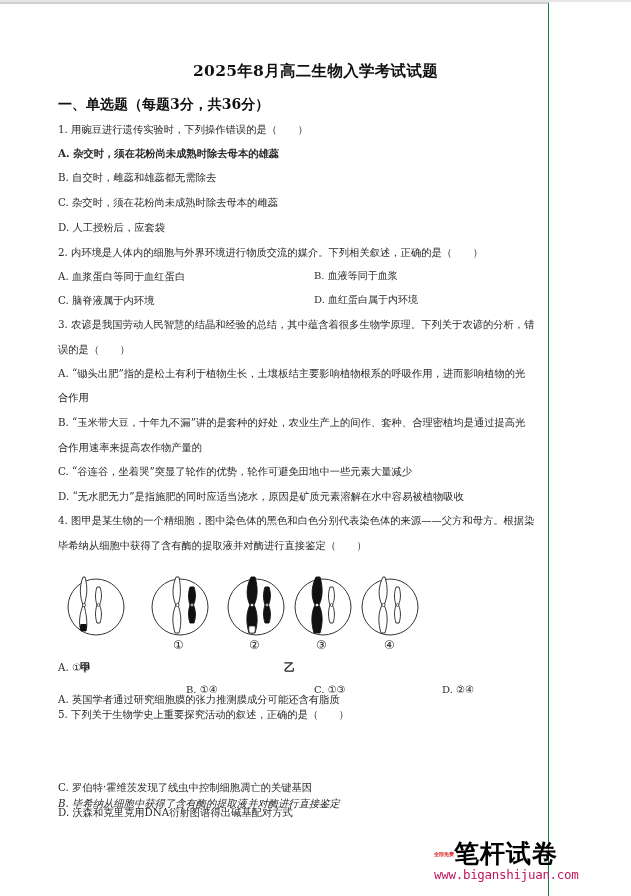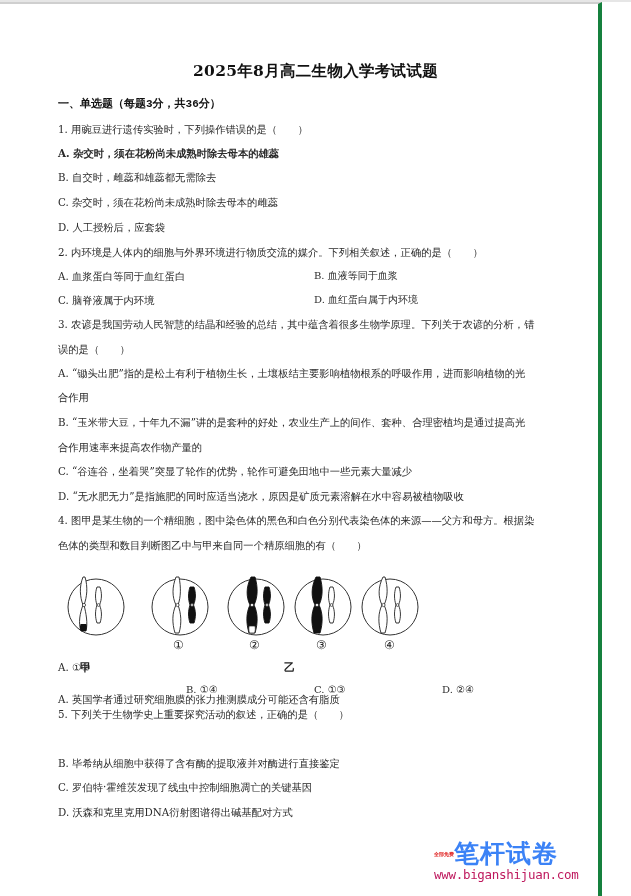--- a/index.html
+++ b/index.html
@@ -2,46 +2,46 @@
 <html><head>
   <meta charset="utf-8">
   <style>
     html, body { margin: 0; padding: 0; background: #ffffff; }
     body {
       width: 631px; height: 896px; overflow: hidden; position: relative;
       font-family: "DejaVu Serif", "Liberation Serif", serif;
       color: #222;
     }
     .page {
-      position: absolute; left: 0; top: 2px; width: 602px; height: 894px;
+      position: absolute; left: 0; top: 2px; width: 549px; height: 894px;
       background: #fff;
       border-top: 2px solid #cfcfcf;
-      border-right: 4px solid #15803d;
+      border-right: 1px solid #15803d;
       box-sizing: border-box;
     }
     .topbar { position: absolute; left: 0; top: 0; width: 631px; height: 2px; background: #e6e6e6; }
     .title {
       position: absolute; top: 57px; left: 0; width: 631px; text-align: center;
       font-size: 15.5px; font-weight: bold; color: #111; letter-spacing: 0.3px;
     }
     .line {
       position: absolute; left: 58px; font-size: 10.3px; line-height: 14px; color: #2a2a2a;
       white-space: nowrap;
     }
-    .section-heading { font-weight: bold; font-size: 11px; color: #111; font-family: Liberation Mono, monospace; }
+    .section-heading { font-weight: bold; font-size: 14px; color: #111; }
     .col2 { position: absolute; font-size: 10px; line-height: 14px; color: #2a2a2a; white-space: nowrap; }
 
     .diagram { position: absolute; left: 0; top: 565px; width: 631px; height: 110px; }
     .cell-label { position: absolute; font-size: 12px; color: #222; }
     .fig-label { position: absolute; font-size: 11px; color: #222; font-weight: bold; }
 
     .watermark { position: absolute; left: 430px; top: 833px; width: 150px; height: 50px; }
     .wm-title {
       position: absolute; left: 24px; top: 0px; font-family: "DejaVu Sans", "Liberation Sans", sans-serif;
-      font-size: 25px; font-weight: bold; color: #3b82f6; letter-spacing: 1px; white-space: nowrap;
+      font-size: 25px; font-weight: bold; color: #000000; letter-spacing: 1px; white-space: nowrap;
     }
     .wm-free {
       position: absolute; left: 4px; top: 14px; font-family: "DejaVu Sans", "Liberation Sans", sans-serif;
       font-size: 5px; color: #e0201f; font-weight: bold; white-space: nowrap;
     }
     .wm-url {
       position: absolute; left: 4px; top: 30px; font-family: "DejaVu Sans Mono", "Liberation Mono", monospace;
       font-size: 12.5px; color: #be185d; white-space: nowrap; letter-spacing: -0.3px;
     }
   </style>
@@ -70,21 +70,21 @@
   <div class="line" style="top:313px;">3. 农谚是我国劳动人民智慧的结晶和经验的总结，其中蕴含着很多生物学原理。下列关于农谚的分析，错</div>
   <div class="line" style="top:338px;">误的是（　　）</div>
   <div class="line" style="top:362px;">A. “锄头出肥”指的是松土有利于植物生长，土壤板结主要影响植物根系的呼吸作用，进而影响植物的光</div>
   <div class="line" style="top:386px;">合作用</div>
   <div class="line" style="top:411px;">B. “玉米带大豆，十年九不漏”讲的是套种的好处，农业生产上的间作、套种、合理密植均是通过提高光</div>
   <div class="line" style="top:436px;">合作用速率来提高农作物产量的</div>
   <div class="line" style="top:460px;">C. “谷连谷，坐着哭”突显了轮作的优势，轮作可避免田地中一些元素大量减少</div>
   <div class="line" style="top:485px;">D. “无水肥无力”是指施肥的同时应适当浇水，原因是矿质元素溶解在水中容易被植物吸收</div>
 
   <div class="line" style="top:509px;">4. 图甲是某生物的一个精细胞，图中染色体的黑色和白色分别代表染色体的来源——父方和母方。根据染</div>
-  <div class="line" style="top:534px;">色体的类型和数目判断图乙中与甲来自同一个精原细胞的有（　　）</div>
+  <div class="line" style="top:534px;">毕希纳从细胞中获得了含有酶的提取液并对酶进行直接鉴定（　　）</div>
 
   <div class="diagram">
     <svg width="631" height="110" viewBox="0 0 631 110" xmlns="http://www.w3.org/2000/svg">
 
       <g>
         <circle cx="96" cy="38" r="28" fill="none" stroke="#333" stroke-width="1"></circle>
 
         <path d="M83 8 C79 18,80 28,83 36 C80 44,78 54,81 62 L86 62 C88 54,86 44,84 36 C87 28,88 18,85 8 Z" fill="#fff" stroke="#222" stroke-width="0.9"></path>
         <path d="M80.5 55 C79.5 58,80 61,81 62 L86 62 C87 60,87 57,86.5 55 Z" fill="#111"></path>
         <circle cx="84" cy="36" r="1.6" fill="#fff" stroke="#222" stroke-width="0.7"></circle>
@@ -134,21 +134,21 @@
     <div class="fig-label" style="left:284px; top:91px;">乙</div>
   </div>
 
   <div class="line" style="top:656px;">A. ①②</div>
   <div class="col2" style="top:679px; left:186px;">B. ①④</div>
   <div class="col2" style="top:679px; left:314px;text-align:right;">C. ①③</div>
   <div class="col2" style="top:679px; left:442px;">D. ②④</div>
 
   <div class="line" style="top:703px;">5. 下列关于生物学史上重要探究活动的叙述，正确的是（　　）</div>
   <div class="line" style="top:688px;">A. 英国学者通过研究细胞膜的张力推测膜成分可能还含有脂质</div>
-  <div class="line" style="top:752px;">B. 毕希纳从细胞中获得了含有酶的提取液并对酶进行直接鉴定</div>
+  <div class="line" style="top:792px;font-style:italic;">B. 毕希纳从细胞中获得了含有酶的提取液并对酶进行直接鉴定</div>
   <div class="line" style="top:801px;">D. 沃森和克里克用DNA衍射图谱得出碱基配对方式</div>
   <div class="line" style="top:776px;">C. 罗伯特·霍维茨发现了线虫中控制细胞凋亡的关键基因</div>
 
   <div class="watermark">
     <div class="wm-title">笔杆试卷</div>
     <div class="wm-free">全部免费</div>
     <div class="wm-url">www.biganshijuan.com</div>
   </div>
 </div>
 

